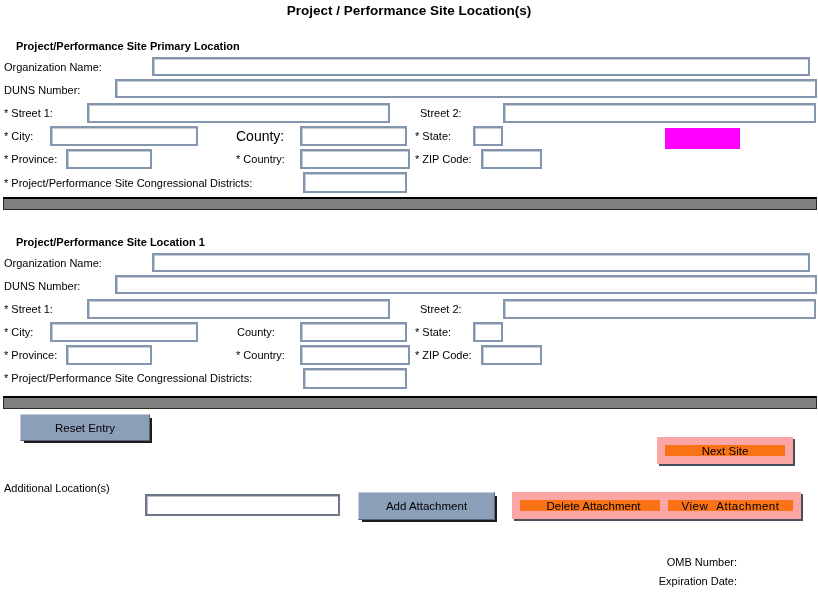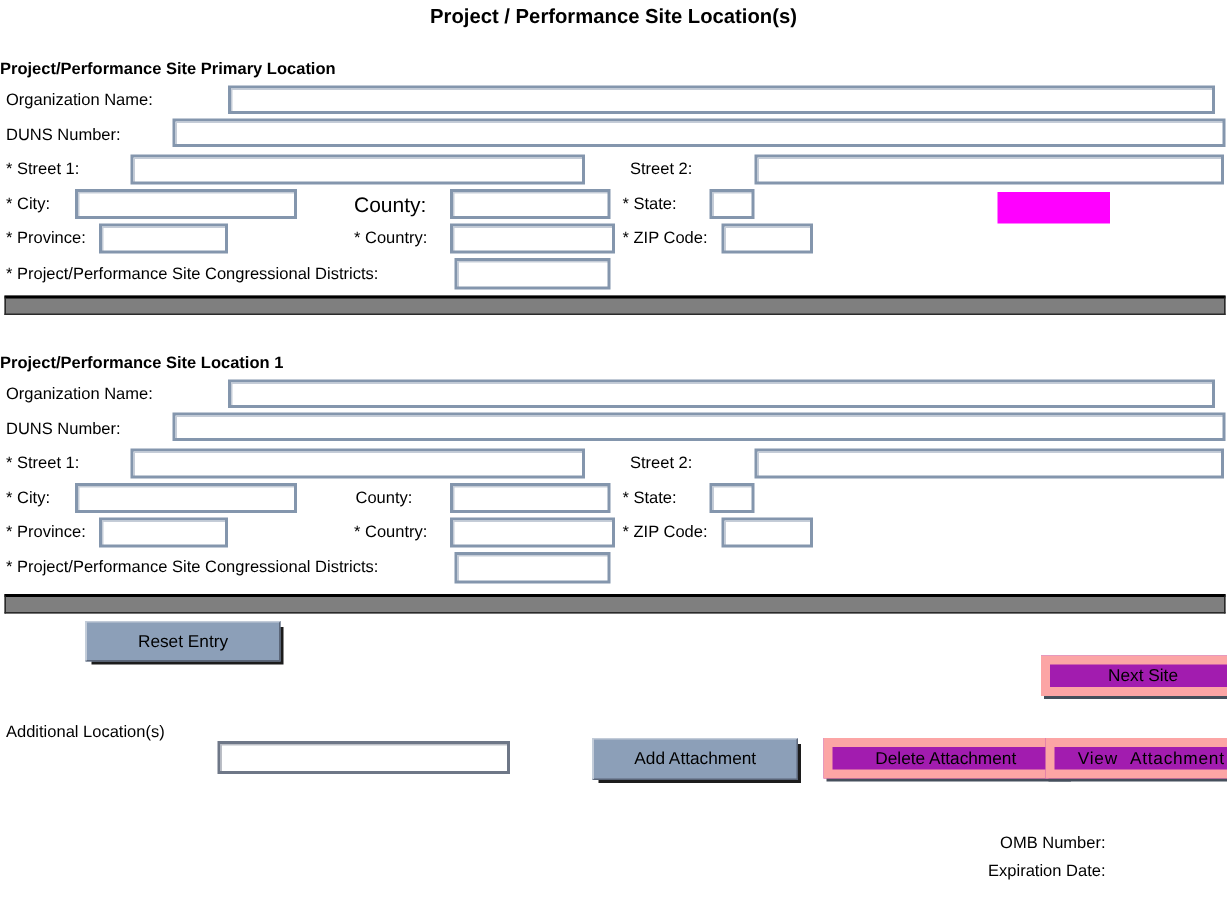--- a/index.html
+++ b/index.html
@@ -1,35 +1,35 @@
 <!DOCTYPE html>
 <html><head>
 <meta charset="utf-8">
 <style>
   html,body{margin:0;padding:0;background:#fff;}
   #page{position:relative;width:818px;height:611px;background:#fff;
         font-family:"Liberation Sans","DejaVu Sans",sans-serif;color:#000;overflow:hidden;}
   .abs{position:absolute;}
   .title{width:818px;top:3px;left:0;text-align:center;font-size:13.5px;font-weight:bold;}
   .section{position:absolute;left:0;width:818px;height:170px;}
-  .sec-header{position:absolute;left:0;top:0;font-size:11px;font-weight:bold;white-space:nowrap;}
+  .sec-header{position:absolute;left:16px;top:0;font-size:11px;font-weight:bold;white-space:nowrap;}
   .lbl{position:absolute;font-size:11px;white-space:nowrap;line-height:13px;}
   .lbl-big{font-size:14px;line-height:16px;}
   .inp{position:absolute;box-sizing:border-box;background:#fff;border:2px solid #8496AD;
        box-shadow:inset 1px 1px 0 rgba(90,110,140,.35);font:11px "Liberation Sans",sans-serif;
        padding:0 3px;outline:none;}
   .inp-gray{border:2px solid #6e7787;box-shadow:inset 1px 1px 0 rgba(60,70,90,.35);}
   .sep-bar{position:absolute;left:3px;width:812px;height:10px;background:#7F7F7F;
            border:1px solid #2a2a2a;border-top:2px solid #000;box-sizing:content-box;}
   .magenta{position:absolute;background:#FF00FF;}
   .btn{position:absolute;box-sizing:border-box;font:11.5px "Liberation Sans",sans-serif;
-       text-align:center;cursor:pointer;display:flex;align-items:center;justify-content:center;margin-left:37px;}
+       text-align:center;cursor:pointer;display:flex;align-items:center;justify-content:center;}
   .btn-blue{background:#8C9FB8;border:1px solid #5a6578;border-top-color:#c2cbd8;border-left-color:#c2cbd8;
             box-shadow:3px 3px 0 -1px #1c1c1c;color:#000;}
-  .btn-white{background:#a21caf;border:6px solid #fca5a5;box-shadow:2px 2px 0 #454f5c;color:#000;}
+  .btn-white{background:#f97316;border:8px solid #fca5a5;box-shadow:2px 2px 0 #454f5c;color:#000;}
   .btn-view{word-spacing:5px;letter-spacing:.5px;}
   .footer-line{position:absolute;font-size:11px;white-space:nowrap;text-align:center;right:81px;}
 </style>
 </head>
 <body>
 
 <div id="page">
 
   <div class="abs title">Project / Performance Site Location(s)</div>
 

